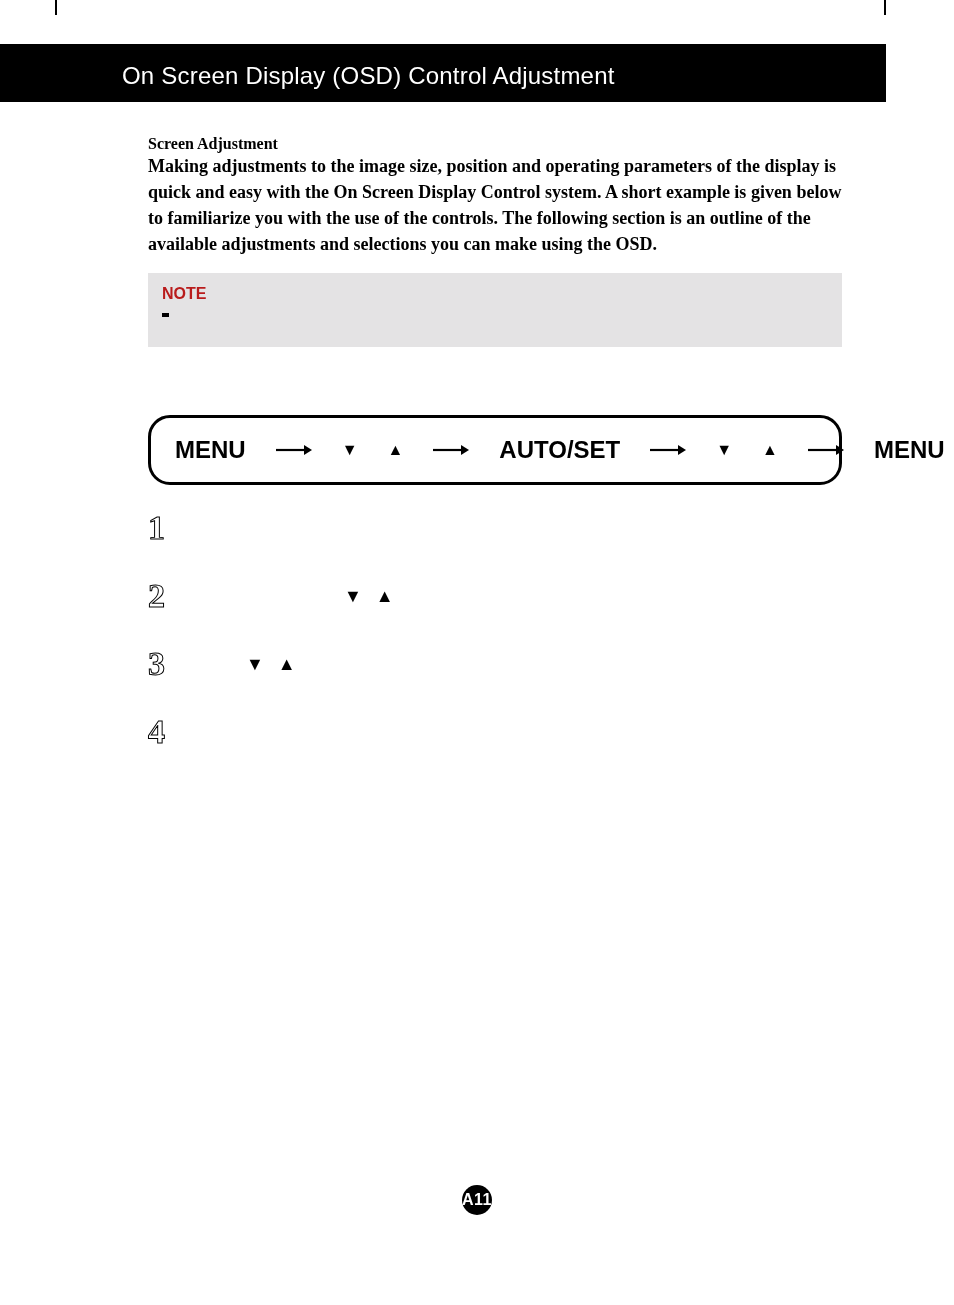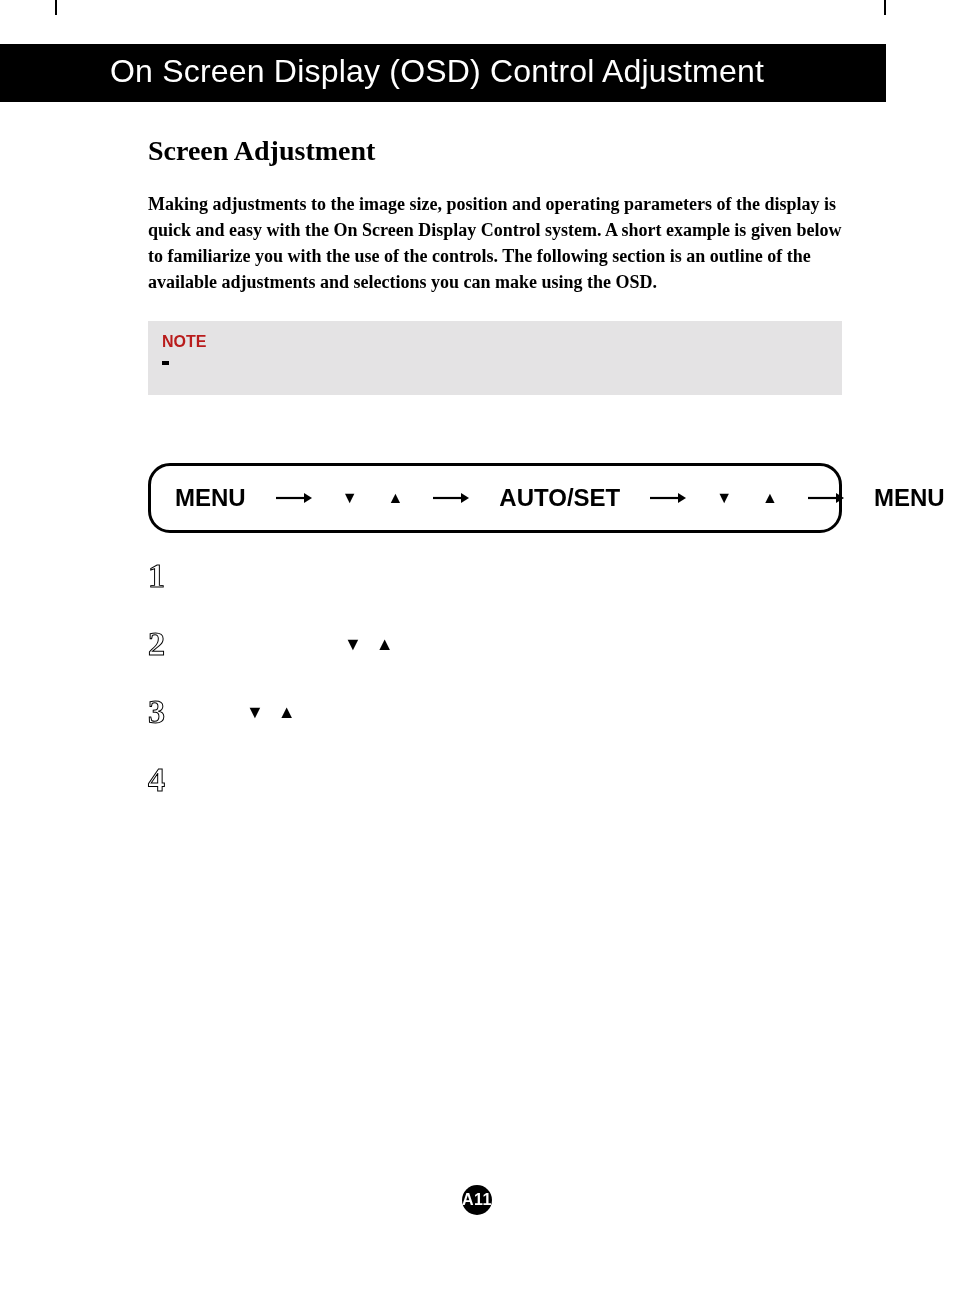--- a/index.html
+++ b/index.html
@@ -37,45 +37,44 @@
   .header-band {
     position: absolute;
     top: 44px;
     left: 0;
     right: 68px;
     height: 58px;
     background: #000;
   }
   .header-band .title {
     position: absolute;
-    left: 110px;
+    left: 122px;
     bottom: 12px;
     color: #fff;
-    font-size: 32px;
+    font-size: 24px;
     font-weight: 400;
     letter-spacing: 0.2px;
   }
   .content {
     position: absolute;
     top: 135px;
     left: 148px;
     right: 112px;
   }
   .section-heading {
     font-family: "Times New Roman", Times, serif;
     font-weight: bold;
-    font-size: 28px;
-    margin-bottom: 24px;
+    font-size: 16px;
   }
   .intro-text {
     font-family: "Times New Roman", Times, serif;
     font-weight: bold;
     font-size: 18px;
     line-height: 1.45;
-    margin-bottom: 26px;
+    margin-bottom: 16px;
   }
   .note-box {
     background: #e4e3e4;
     padding: 12px 14px 30px 14px;
   }
   .note-label {
     font-family: Arial, Helvetica, sans-serif;
     font-weight: bold;
     font-size: 16px;
     margin-bottom: 10px;

